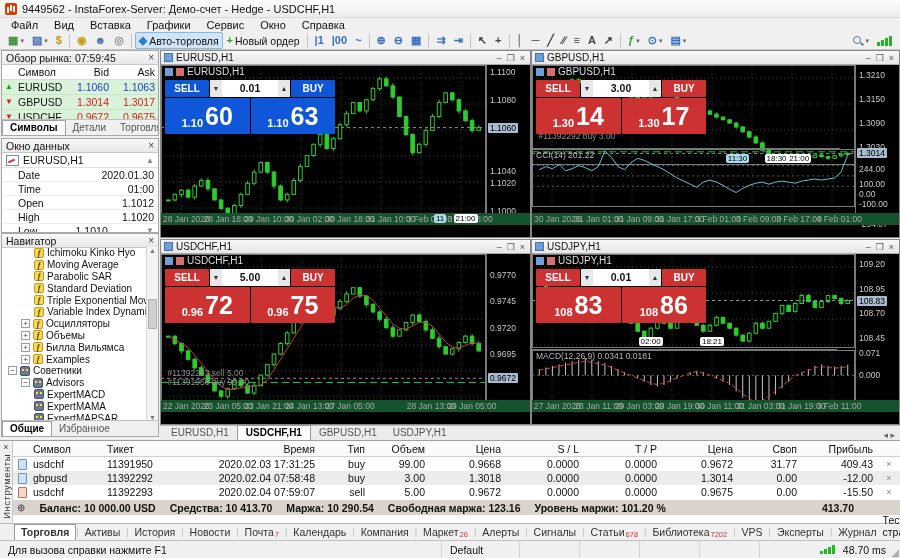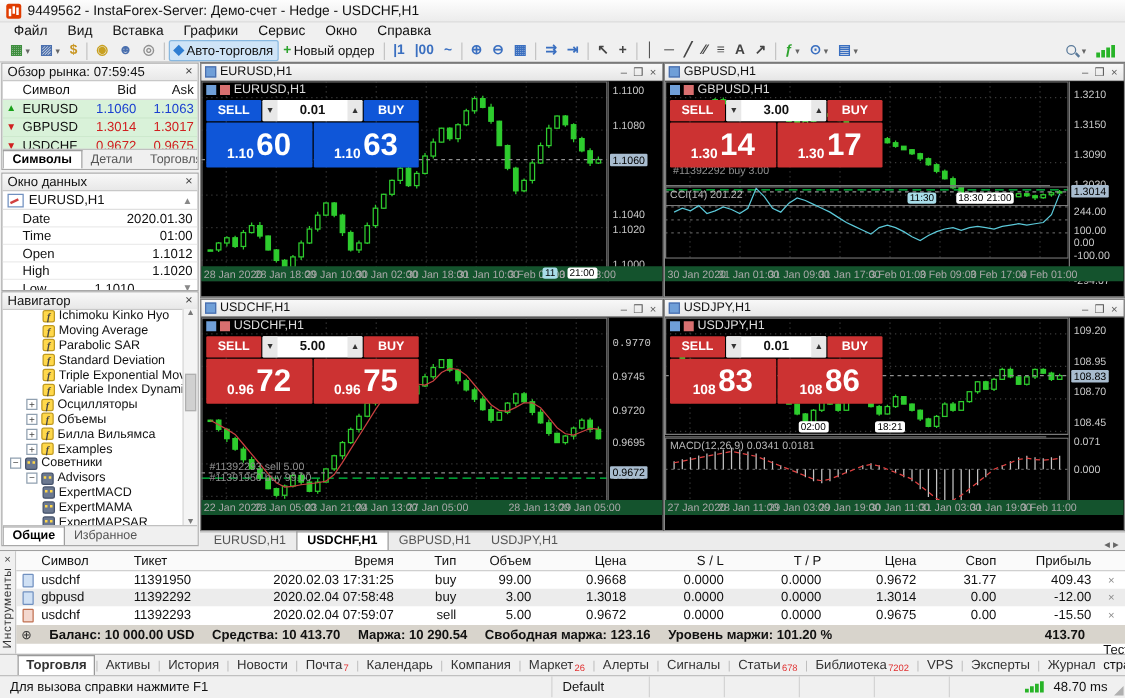--- a/index.html
+++ b/index.html
@@ -88,21 +88,21 @@
   .tbody{position:absolute;left:13px;right:0;top:0;bottom:0}
   .tgrid{display:grid;grid-template-columns:18px 74px 92px 124px 50px 60px 76px 78px 78px 76px 64px 76px 20px;align-items:center;height:14px;font-size:10.5px}
   .tgrid.hd{border-bottom:1px solid #d0d0d0;height:15px;background:#fafafa}
   .tgrid.alt{background:#ececec}
   .cr{text-align:right;padding-right:6px}
   .cl{text-align:left;padding-left:2px}
   .docico{width:9px;height:11px;border:1px solid #7090c0;background:#cfe0f4;margin-left:5px;border-radius:1px;box-sizing:border-box}
   .docico.sell{border-color:#c07050;background:#f4d8cf}
   .xdel{color:#888;font-size:9px;text-align:center}
   .balrow{display:flex;align-items:center;height:15px;background:#d8d4cc;font-weight:bold;font-size:10.5px;gap:14px;padding-left:4px;margin-top:1px}
-  .balrow .tot{margin-left:auto;padding-right:32px}
+  .balrow .tot{margin-left:auto;padding-right:46px}
   .balico{font-weight:normal;color:#333;font-size:10px}
   .bottom-tabs{position:absolute;left:0;top:523px;width:900px;height:17px;background:#f0f0f0;border-top:1px solid #b8b8b8;display:flex;align-items:flex-end;font-size:10.5px;padding-left:14px;box-sizing:border-box}
   .btab{padding:1px 6px;color:#333;display:flex;gap:1px;height:13px;white-space:nowrap}
   .btab.active{background:#fff;border:1px solid #999;border-bottom:none;font-weight:bold}
   .bsep{color:#bbb;align-self:center;font-size:9px}
   .bbadge{color:#e03030;font-size:7.5px;line-height:8px;margin-top:5px}
   .tester{margin-left:auto;padding-right:8px;padding-bottom:2px}
   .statusbar{position:absolute;left:0;top:540px;width:900px;height:18px;background:#f0f0f0;border-top:1px solid #c0c0c0;display:flex;align-items:center;font-size:10.5px;box-sizing:border-box}
   .scell{padding:0 8px;height:100%;display:flex;align-items:center;border-right:1px solid #d4d4d4;box-sizing:border-box}
   .lat{margin-left:auto;display:flex;align-items:center;gap:4px;padding-right:14px}
@@ -881,21 +881,21 @@
           <rect x="302.6895833333333" y="82.16000000000022" width="3.6" height="6.319999999999311" fill="#000" stroke="#2ecc2e"></rect>
           <line x1="311.09375" y1="80.18500000000017" x2="311.09375" y2="91.90333333333307" stroke="#2ecc2e" stroke-width="1"></line>
           <rect x="309.29375" y="82.16000000000022" width="3.6" height="7.373333333332525" fill="#2ecc2e" stroke="#2ecc2e"></rect>
           <line x1="317.6979166666667" y1="87.16333333333243" x2="317.6979166666667" y2="97.69666666666693" stroke="#2ecc2e" stroke-width="1"></line>
           <rect x="315.8979166666667" y="89.53333333333275" width="3.6" height="7.373333333333676" fill="#2ecc2e" stroke="#2ecc2e"></rect>
           <polyline points="7.302083333333334,82.2 13.906250000000002,85.8 20.510416666666668,89.5 27.114583333333332,93.5 33.71875,101.4 40.32291666666667,109.3 46.927083333333336,117.2 53.53125000000001,125.1 60.13541666666667,132.2 66.73958333333333,135.6 73.34375,135.1 79.94791666666667,133.8 86.55208333333333,133.0 93.15625,132.2 99.76041666666667,130.9 106.36458333333333,125.6 112.96875,115.9 119.57291666666667,105.3 126.17708333333333,94.8 132.78125000000003,84.3 139.38541666666669,73.7 145.98958333333334,64.0 152.59375000000003,55.3 159.19791666666669,51.4 165.80208333333334,52.1 172.40625000000003,53.2 179.01041666666669,54.0 185.61458333333334,50.8 192.21875000000003,44.0 198.82291666666669,40.8 205.42708333333334,41.6 212.03125000000003,46.1 218.63541666666669,54.0 225.23958333333334,61.9 231.84375000000003,69.8 238.44791666666669,74.3 245.05208333333334,75.0 251.65625000000003,71.9 258.2604166666667,68.2 264.8645833333333,68.2 271.46875,72.2 278.0729166666667,80.1 284.6770833333333,88.2 291.28125,93.0 297.8854166666667,94.0 304.4895833333333,91.4 311.09375,88.7 317.6979166666667,89.3" fill="none" stroke="#c84040" stroke-width="1"></polyline>
           <line x1="0" y1="124.29333333333358" x2="325" y2="124.29333333333358" stroke="#909090" stroke-width="1" stroke-dasharray="3,3"></line>
           <rect x="0.5" y="0.5" width="324" height="157" fill="none" stroke="#7a7a7a"></rect>
         </svg>
         <div class="scalecol" style="height: 158px;">
-          <div class="stick" style="top: 17.0667px; font-family: Liberation Mono, monospace;">0.9770</div>
+          <div class="stick" style="top: 17.0667px;">0.9770</div>
           <div class="stick" style="top: 43.4px;">0.9745</div>
           <div class="stick" style="top: 69.7333px;">0.9720</div>
           <div class="stick" style="top: 96.0667px;">0.9695</div>
           <div class="stick" style="top: 122.4px;">0.9670</div>
           <div class="sticktag" style="top: 119.293px;">0.9672</div>
         </div>
         <div class="taxis">
           <span class="tax" style="left: 2px;">22 Jan 2020</span>
           <span class="tax" style="left: 42.625px;">23 Jan 05:00</span>
           <span class="tax" style="left: 83.25px;">23 Jan 21:00</span>

